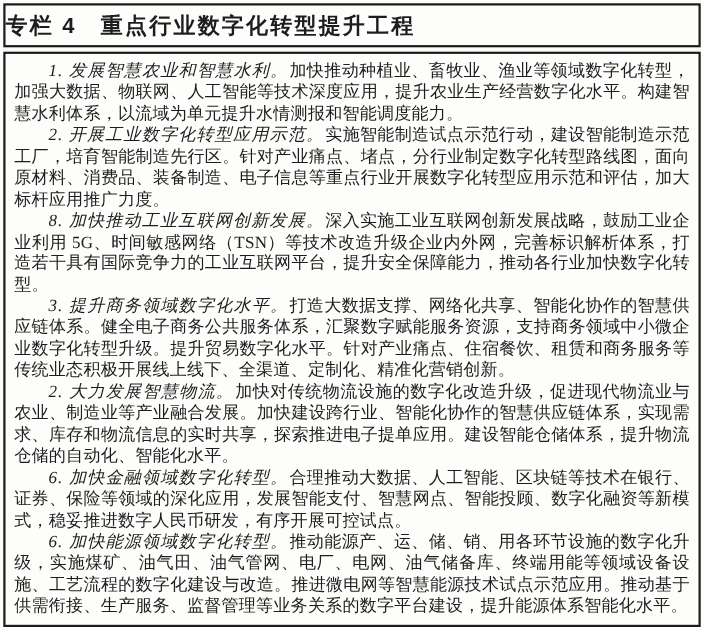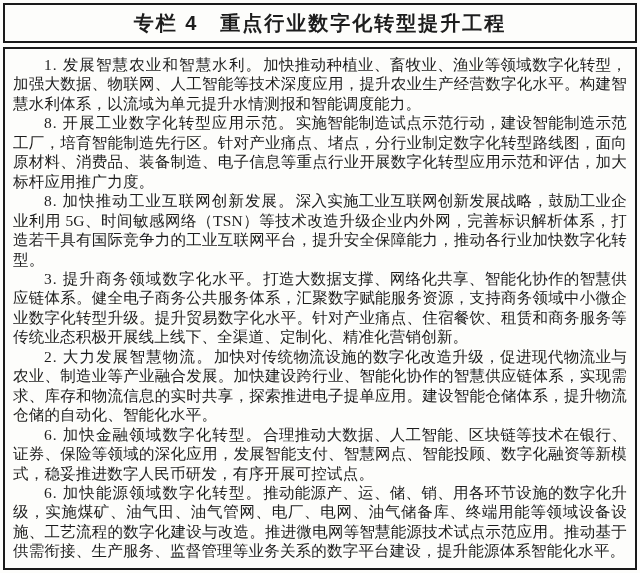--- a/index.html
+++ b/index.html
@@ -14,21 +14,21 @@
     box-sizing: border-box;
     width: 640px; height: 573px;
     padding: 3px;
   }
   .title-box {
     box-sizing: border-box;
     border: 2px solid #1a1a1a;
     height: 40px;
     display: flex;
     align-items: center;
-    justify-content: center;
+    justify-content: flex-start;
     background: #fdfdfb;
   }
   .title-text {
     font-family: "Liberation Sans", "DejaVu Sans", sans-serif;
     font-weight: bold;
     font-size: 20px;
     letter-spacing: 2px;
     white-space: pre;
   }
   .gap { height: 4px; }
@@ -43,35 +43,36 @@
   .para {
     margin: 0;
     font-size: 15.5px;
     line-height: 19.45px;
     text-align: justify;
     text-justify: inter-ideograph;
     text-indent: 2em;
     letter-spacing: 0.2px;
   }
   .lead {
+    font-style: italic;           
     letter-spacing: 1px;
   }
   .lead::after { content: ""; margin-right: 1px; }
 </style>
 </head>
 <body>
 
 <div class="page">
   <div class="title-box">
     <span class="title-text">专栏 4　重点行业数字化转型提升工程</span>
   </div>
   <div class="gap"></div>
   <div class="body-box" id="panel-body">
 
   <p class="para"><span class="lead">1. 发展智慧农业和智慧水利。</span><span>加快推动种植业、畜牧业、渔业等领域数字化转型，加强大数据、物联网、人工智能等技术深度应用，提升农业生产经营数字化水平。构建智慧水利体系，以流域为单元提升水情测报和智能调度能力。</span></p>
-      <p class="para"><span class="lead">8. 开展工业数字化转型应用示范。</span><span>实施智能制造试点示范行动，建设智能制造示范工厂，培育智能制造先行区。针对产业痛点、堵点，分行业制定数字化转型路线图，面向原材料、消费品、装备制造、电子信息等重点行业开展数字化转型应用示范和评估，加大标杆应用推广力度。</span></p>
+      <p class="para"><span class="lead">2. 开展工业数字化转型应用示范。</span><span>实施智能制造试点示范行动，建设智能制造示范工厂，培育智能制造先行区。针对产业痛点、堵点，分行业制定数字化转型路线图，面向原材料、消费品、装备制造、电子信息等重点行业开展数字化转型应用示范和评估，加大标杆应用推广力度。</span></p>
       <p class="para"><span class="lead">8. 加快推动工业互联网创新发展。</span><span>深入实施工业互联网创新发展战略，鼓励工业企业利用 5G、时间敏感网络（TSN）等技术改造升级企业内外网，完善标识解析体系，打造若干具有国际竞争力的工业互联网平台，提升安全保障能力，推动各行业加快数字化转型。</span></p>
       <p class="para"><span class="lead">3. 提升商务领域数字化水平。</span><span>打造大数据支撑、网络化共享、智能化协作的智慧供应链体系。健全电子商务公共服务体系，汇聚数字赋能服务资源，支持商务领域中小微企业数字化转型升级。提升贸易数字化水平。针对产业痛点、住宿餐饮、租赁和商务服务等传统业态积极开展线上线下、全渠道、定制化、精准化营销创新。</span></p>
       <p class="para"><span class="lead">2. 大力发展智慧物流。</span><span>加快对传统物流设施的数字化改造升级，促进现代物流业与农业、制造业等产业融合发展。加快建设跨行业、智能化协作的智慧供应链体系，实现需求、库存和物流信息的实时共享，探索推进电子提单应用。建设智能仓储体系，提升物流仓储的自动化、智能化水平。</span></p>
       <p class="para"><span class="lead">6. 加快金融领域数字化转型。</span><span>合理推动大数据、人工智能、区块链等技术在银行、证券、保险等领域的深化应用，发展智能支付、智慧网点、智能投顾、数字化融资等新模式，稳妥推进数字人民币研发，有序开展可控试点。</span></p>
       <p class="para"><span class="lead">6. 加快能源领域数字化转型。</span><span>推动能源产、运、储、销、用各环节设施的数字化升级，实施煤矿、油气田、油气管网、电厂、电网、油气储备库、终端用能等领域设备设施、工艺流程的数字化建设与改造。推进微电网等智慧能源技术试点示范应用。推动基于供需衔接、生产服务、监督管理等业务关系的数字平台建设，提升能源体系智能化水平。</span></p>
     </div>
 </div>
 
 </body></html>

